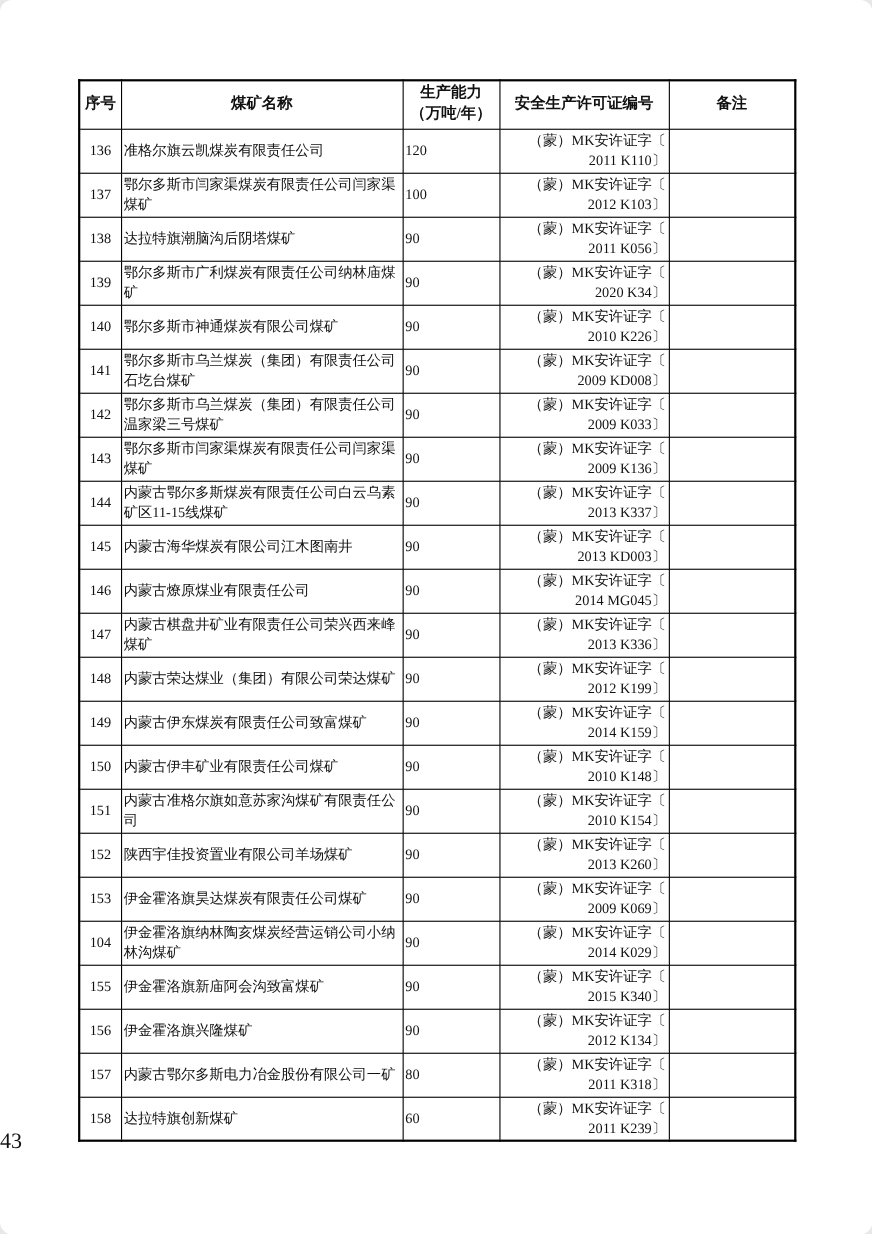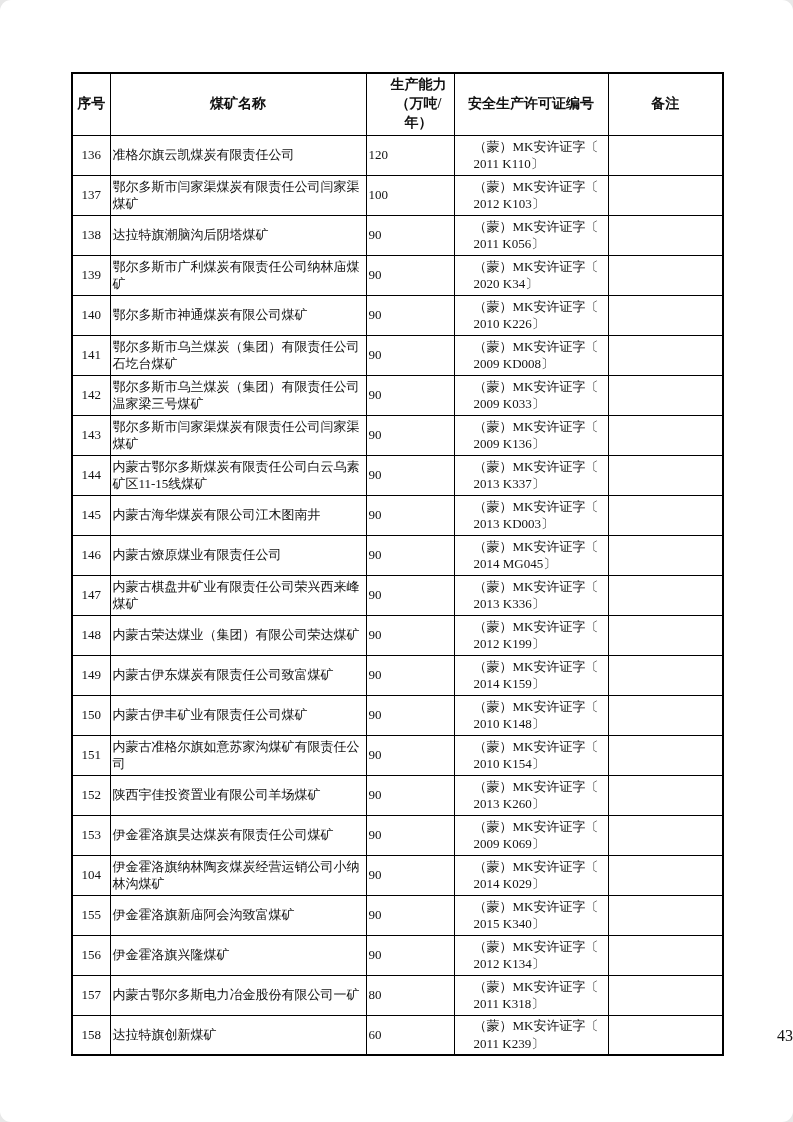--- a/index.html
+++ b/index.html
@@ -45,30 +45,30 @@
   }
   table.mine-table td { height: 40px; }
   col.c-index   { width: 38px;  }
   col.c-name    { width: 256px; }
   col.c-cap     { width: 88px;  }
   col.c-license { width: 154px; }
   col.c-remark  { width: 115px; }
   td.cell-index   { text-align: center; }
   td.cell-name    { text-align: left; padding-left: 5px; padding-right: 4px; }
   td.cell-cap     { text-align: left; }
-  td.cell-license { text-align: left; font-family: Liberation Serif, serif; }
+  td.cell-license { text-align: right; font-family: Liberation Serif, serif; }
   td.cell-remark  { text-align: center; }
-  .lic-line { display: block; padding-left: 17px; }
+  .lic-line { display: block; }
   .page-number {
     position: absolute;
     left: 0;
     top: 1027px;
     width: 100%;
-    text-align: right;
-    font-size: 16px;
+    text-align: left;
+    font-size: 20px;
     color: #111111;
   }
 </style>
 </head>
 <body>
 
 <div class="page">
   <div class="table-wrap">
     <table class="mine-table">
       <colgroup>

